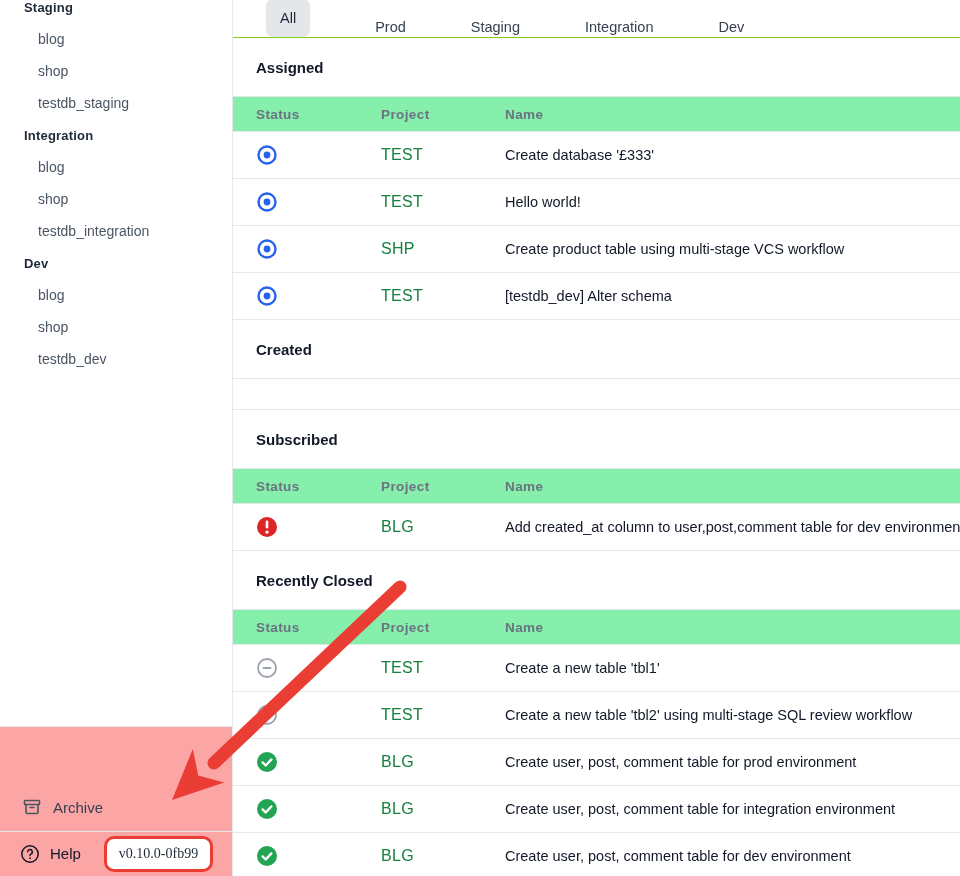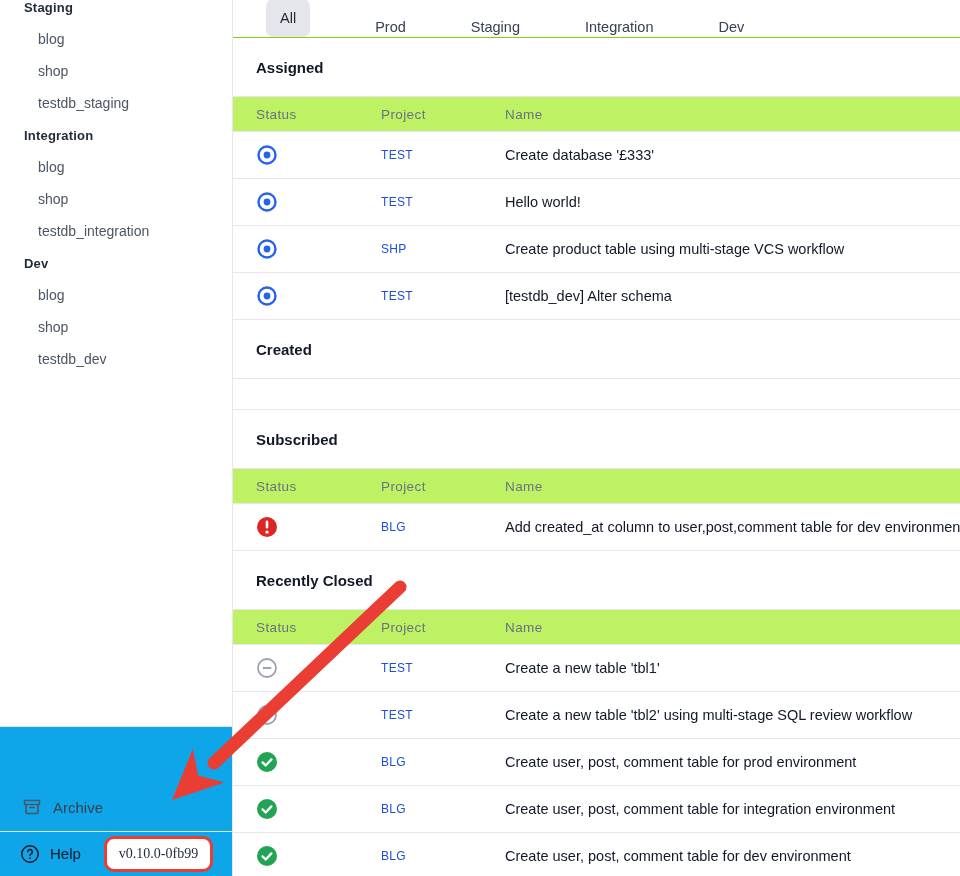--- a/index.html
+++ b/index.html
@@ -18,21 +18,21 @@
   .group-label {
     height:32px; display:flex; align-items:center; padding-left:24px;
     font-size:13px; font-weight:700; color:#1f2937; letter-spacing:.2px;
   }
   .nav-item {
     height:32px; display:flex; align-items:center; padding-left:38px;
     font-size:14px; color:#4b5563; cursor:pointer;
   }
   .sidebar-bottom {
     position:absolute; left:0; bottom:0; width:100%; height:150px;
-    border-top:1px solid #e5e7eb; background:#0ea5e9;
+    border-top:1px solid #e5e7eb; background:#fca5a5;
   }
   .archive-row {
     position:absolute; top:56px; left:0; width:100%; height:48px;
     display:flex; align-items:center; padding-left:22px; gap:11px;
     font-size:15px; color:#374151; cursor:pointer;
   }
   .help-row {
     position:absolute; top:104px; left:0; width:100%; height:44px;
     border-top:1px solid #e5e7eb;
     display:flex; align-items:center; padding-left:20px; gap:10px;
@@ -57,35 +57,35 @@
   }
   .tab.selected {
     background:#e4e6ea; color:#1f2937; border-radius:7px;
     padding:9px 14px; margin-top:-13px; line-height:20px;
   }
   .section-heading {
     height:58px; display:flex; align-items:center; padding-left:23px;
     font-size:15px; font-weight:600; color:#111827;
   }
   .tbl-header {
-    height:36px; background:#bef264;
+    height:36px; background:#86efac;
     border-top:1px solid #e5e7eb; border-bottom:1px solid #e5e7eb;
     display:grid; grid-template-columns:125px 124px 1fr;
     align-items:center; padding-left:23px;
-    font-size:13.5px; font-weight:400; color:#6b7280; letter-spacing:.4px;
+    font-size:13.5px; font-weight:700; color:#6b7280; letter-spacing:.4px;
   }
   .tbl-row {
     height:47px; border-bottom:1px solid #e5e7eb;
     display:grid; grid-template-columns:125px 124px 1fr;
     align-items:center; padding-left:23px; cursor:pointer; background:#fff;
   }
   .cell-status { display:flex; align-items:center; }
   .status-icon { width:22px; height:22px; display:inline-flex; }
   .status-icon svg { width:100%; height:100%; }
-  .cell-project { font-size:12px; color:#1d4ed8; letter-spacing:.3px; }
+  .cell-project { font-size:16px; color:#15803d; letter-spacing:.3px; }
   .cell-name { font-size:14.5px; color:#111827; white-space:nowrap; overflow:visible; }
   .empty-box {
     height:32px; border-top:1px solid #e5e7eb; border-bottom:1px solid #e5e7eb;
     background:#fff;
   }
   
   .annotation-overlay {
     position:absolute; left:0; top:0; width:960px; height:876px;
     pointer-events:none; z-index:50;
   }

